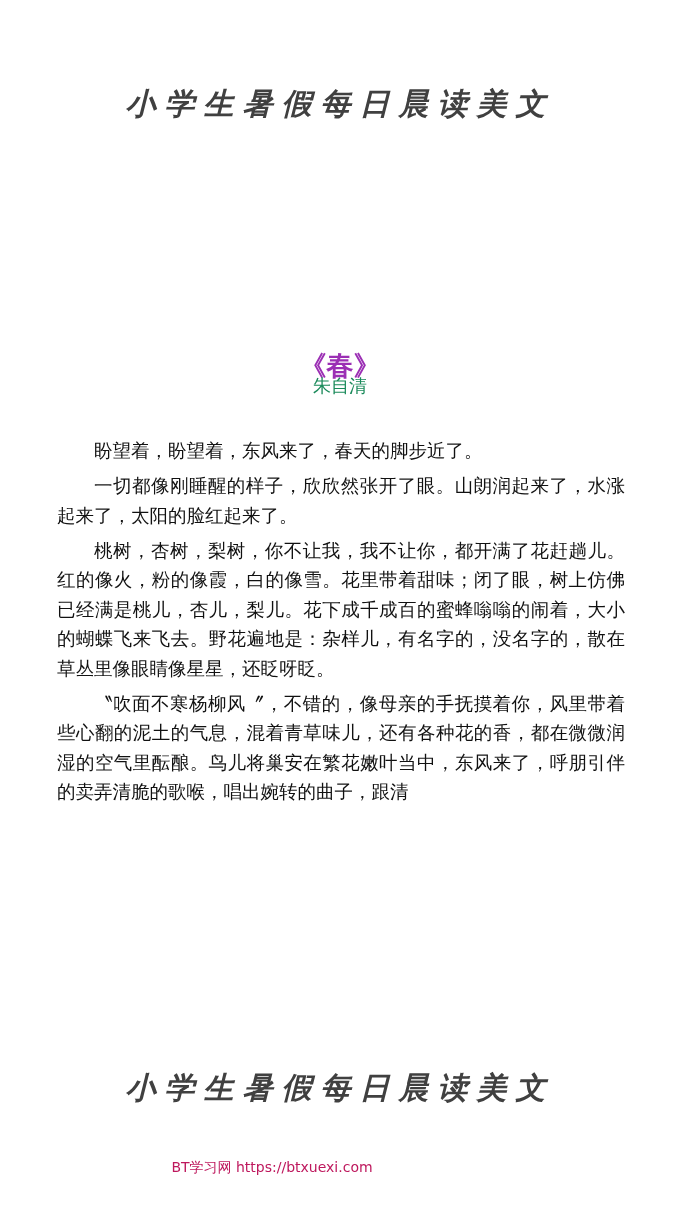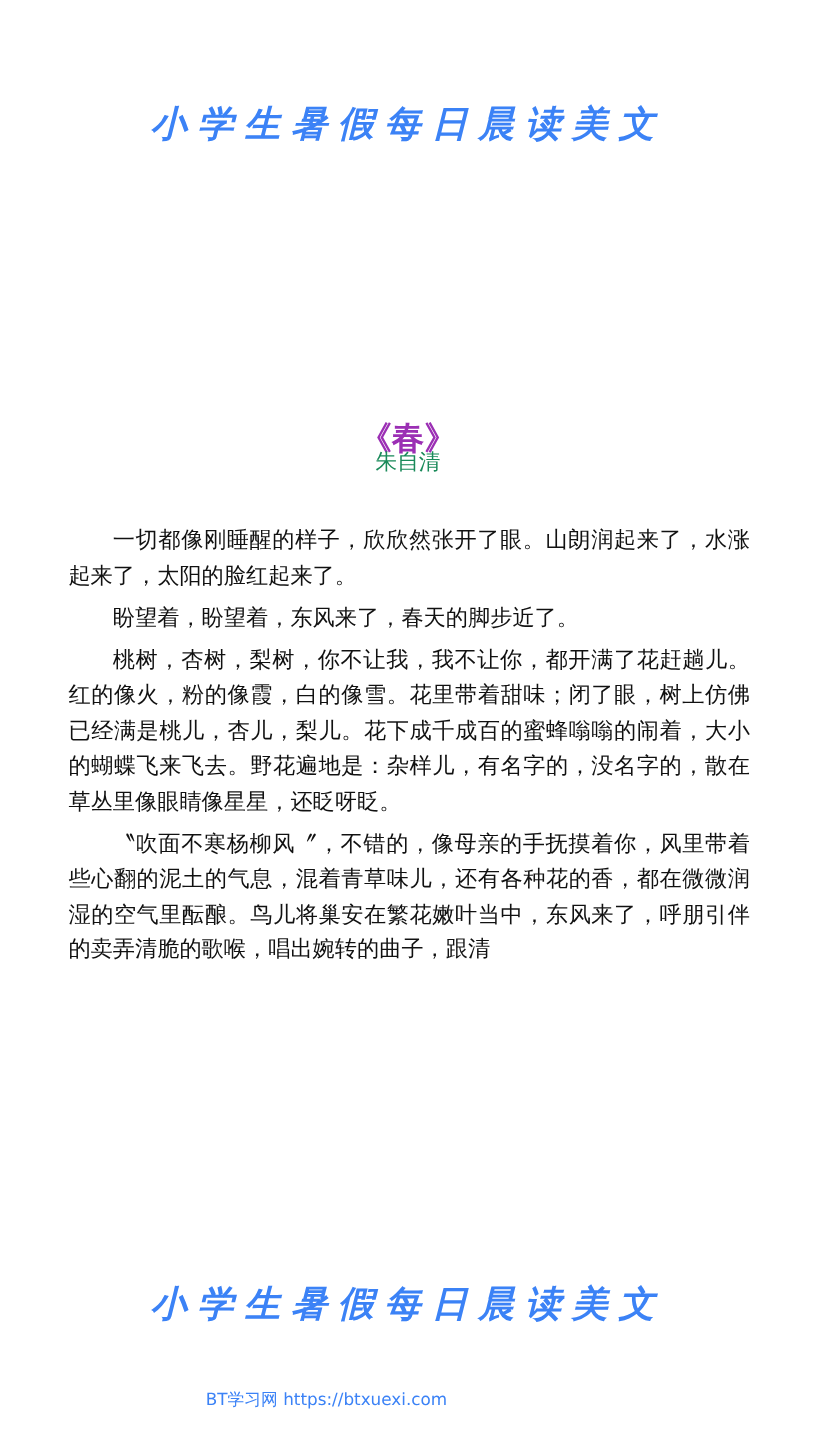--- a/index.html
+++ b/index.html
@@ -18,21 +18,21 @@
     .banner {
       position: absolute;
       left: 0;
       width: 680px;
       text-align: center;
       font-family: "DejaVu Serif", "Liberation Serif", serif;
       font-weight: bold;
       font-style: italic;
       font-size: 30px;
       letter-spacing: 9px;
-      color: #3b82f6;
+      color: #404040;
       line-height: 40px;
     }
     .banner-top { top: 84px; }
     .banner-bottom { top: 1068px; }
     .doc-title {
       position: absolute;
       top: 346px;
       left: 0;
       width: 680px;
       text-align: center;
@@ -66,34 +66,34 @@
       text-align-last: left;
     }
     .para:nth-child(4), .para:nth-child(5) { }
     .footer {
       position: absolute;
       top: 1157px;
       left: 0;
       width: 544px;
       text-align: center;
       font-size: 14px;
-      color: #3b82f6;
+      color: #be185d;
       line-height: 20px;
     }
   </style>
 </head>
 <body>
 
 <div class="banner banner-top">小学生暑假每日晨读美文</div>
 
 <div class="doc-title">《春》</div>
 <div class="doc-author">朱自清</div>
 
 <div class="body-text">
+  <p class="para">盼望着，盼望着，东风来了，春天的脚步近了。</p>
   <p class="para">一切都像刚睡醒的样子，欣欣然张开了眼。山朗润起来了，水涨起来了，太阳的脸红起来了。</p>
-  <p class="para">盼望着，盼望着，东风来了，春天的脚步近了。</p>
   <p class="para">桃树，杏树，梨树，你不让我，我不让你，都开满了花赶趟儿。红的像火，粉的像霞，白的像雪。花里带着甜味；闭了眼，树上仿佛已经满是桃儿，杏儿，梨儿。花下成千成百的蜜蜂嗡嗡的闹着，大小的蝴蝶飞来飞去。野花遍地是：杂样儿，有名字的，没名字的，散在草丛里像眼睛像星星，还眨呀眨。</p>
   <p class="para">〝吹面不寒杨柳风〞，不错的，像母亲的手抚摸着你，风里带着些心翻的泥土的气息，混着青草味儿，还有各种花的香，都在微微润湿的空气里酝酿。鸟儿将巢安在繁花嫩叶当中，东风来了，呼朋引伴的卖弄清脆的歌喉，唱出婉转的曲子，跟清</p>
 </div>
 
 <div class="banner banner-bottom">小学生暑假每日晨读美文</div>
 
 <div class="footer">BT学习网 https://btxuexi.com</div>
 
 </body></html>

